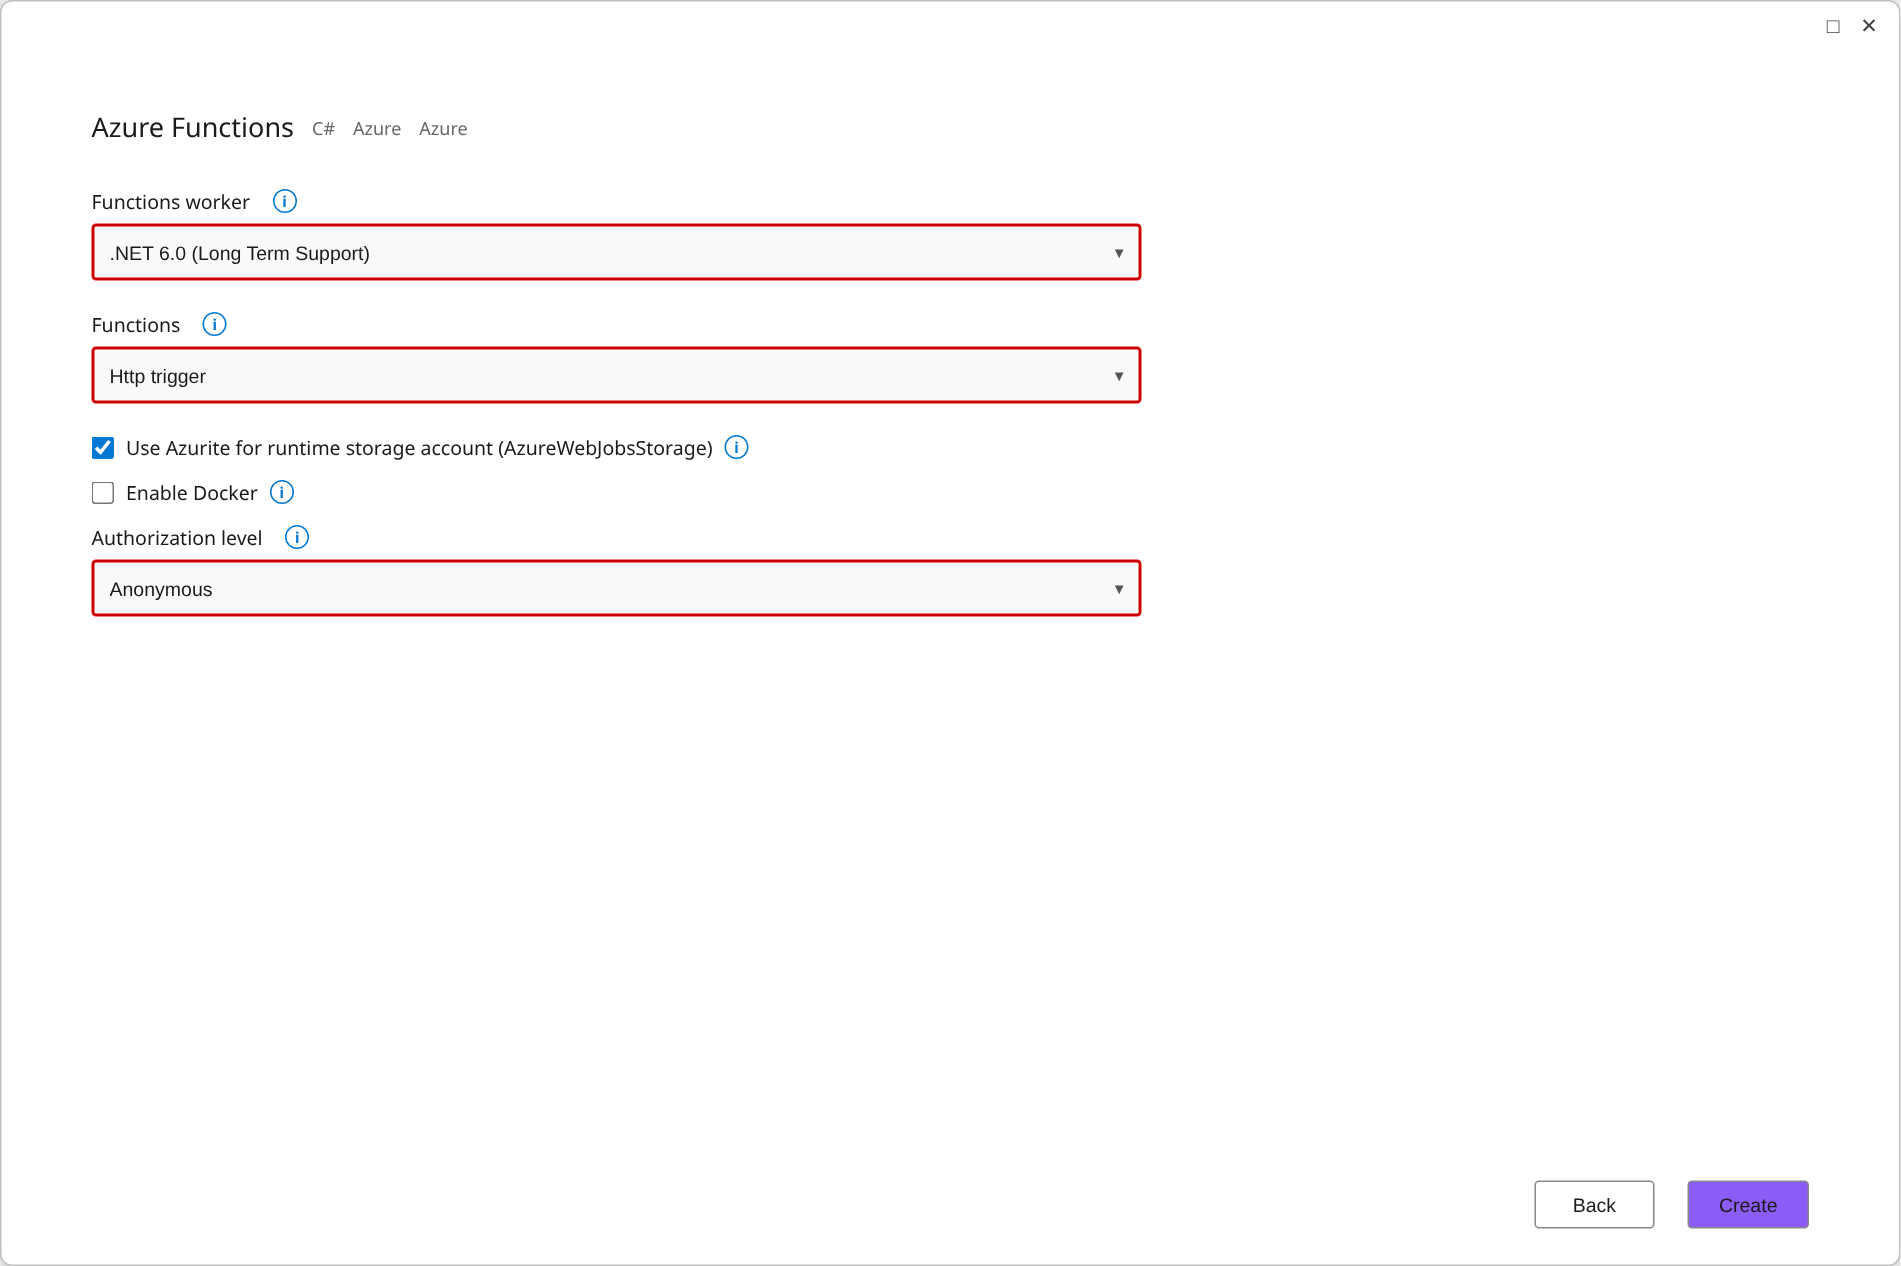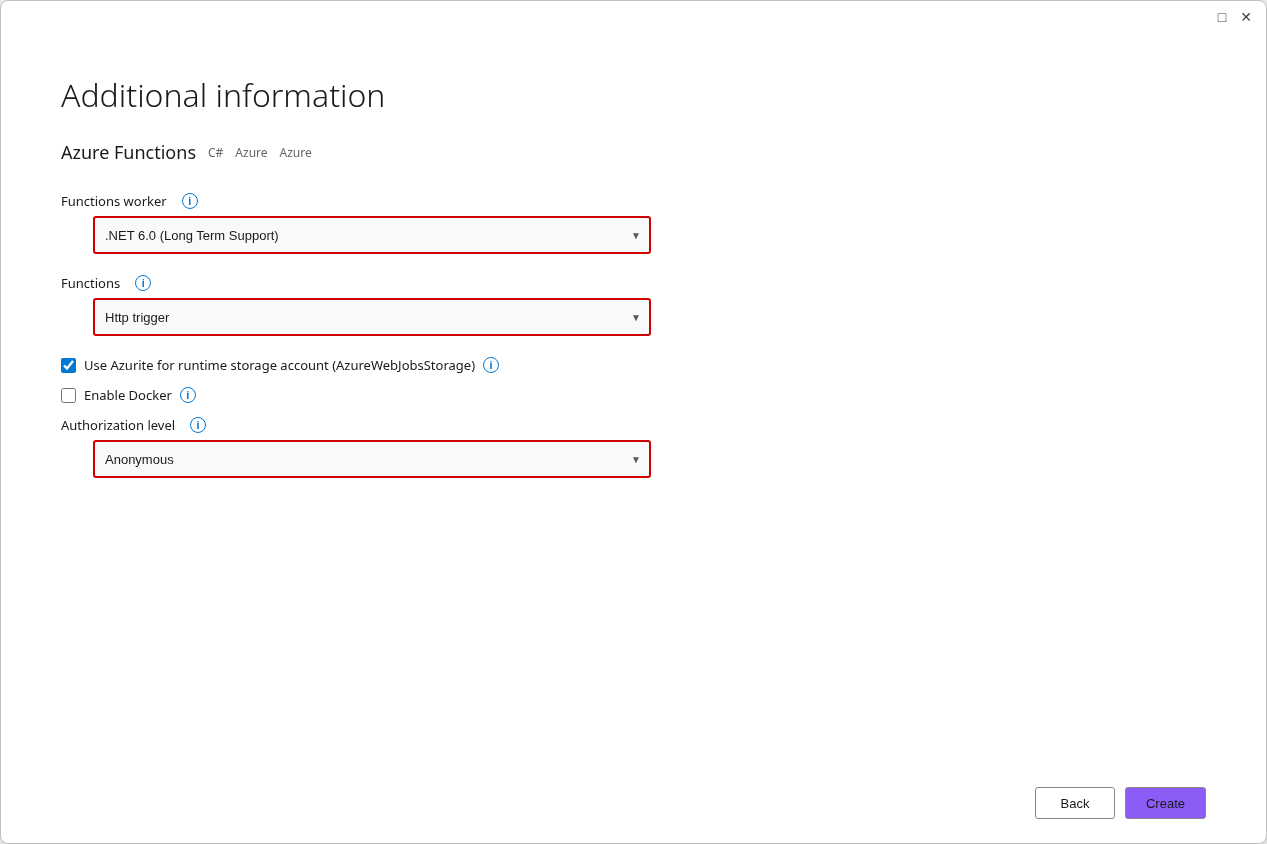--- a/index.html
+++ b/index.html
@@ -113,22 +113,21 @@
       font-weight: 700;
       display: inline-flex;
       align-items: center;
       justify-content: center;
       cursor: pointer;
       flex-shrink: 0;
     }
 
     .select-wrapper {
       position: relative;
-      width: 558px;
-      margin-left: 32px;
+      width: 700px;
     }
 
     .select-field {
       width: 100%;
       padding: 8px 32px 8px 10px;
       border: 2px solid #d00000;
       border-radius: 3px;
       font-size: 13px;
       color: #1a1a1a;
       background: #f8f9fa;
@@ -177,37 +176,37 @@
     .btn {
       padding: 6px 20px;
       font-size: 13px;
       border: 1px solid #888;
       border-radius: 3px;
       background: #ffffff;
       color: #1a1a1a;
       cursor: pointer;
       min-width: 80px;
       height: 32px;
+      margin-left: 12px;
     }
 
     .btn-primary {
       background: #8b5cf6;
     }
   </style>
 </head>
 <body>
 
 <div class="window">
   <div class="title-bar">
     <button class="title-bar-btn">□</button>
     <button class="title-bar-btn">✕</button>
   </div>
 
   <div class="content">
-    <h1 class="page-title">Additional information</h1>
 
     <div class="subtitle-row">
       <span class="subtitle-main">Azure Functions</span>
       <span class="tag">C#</span>
       <span class="tag">Azure</span>
       <span class="tag">Azure</span>
     </div>
 
     <div class="form-section">
 

